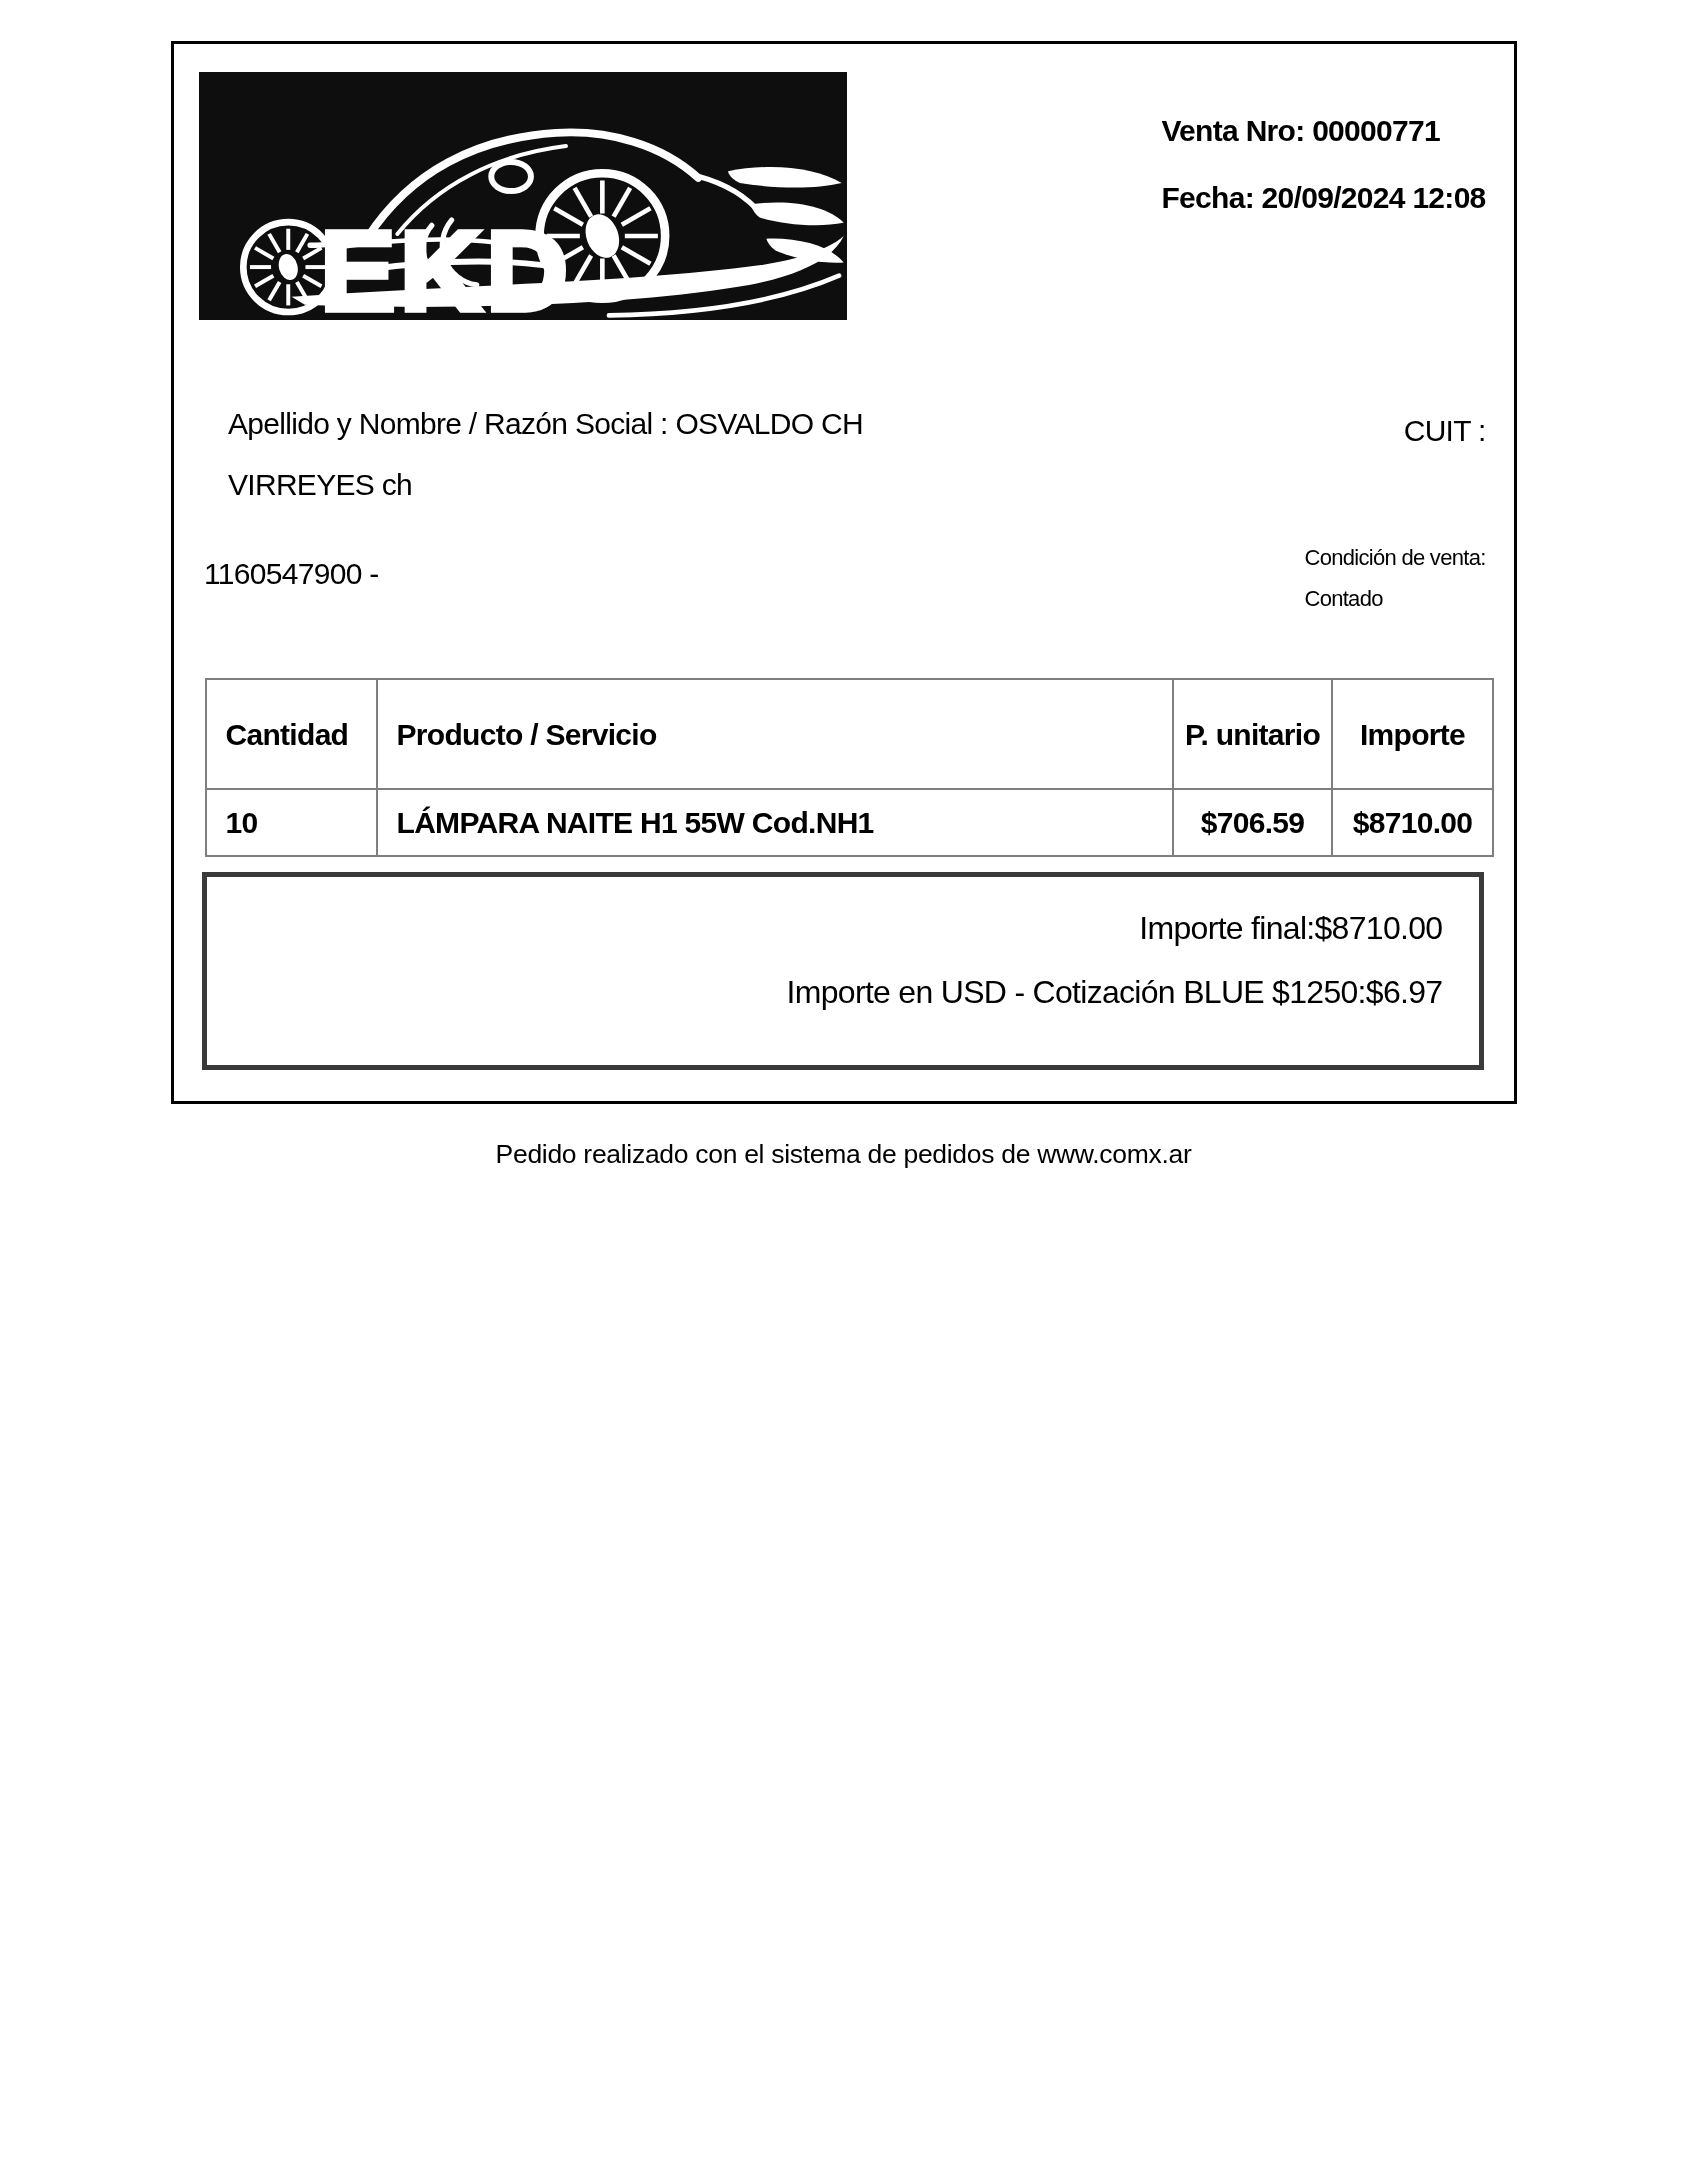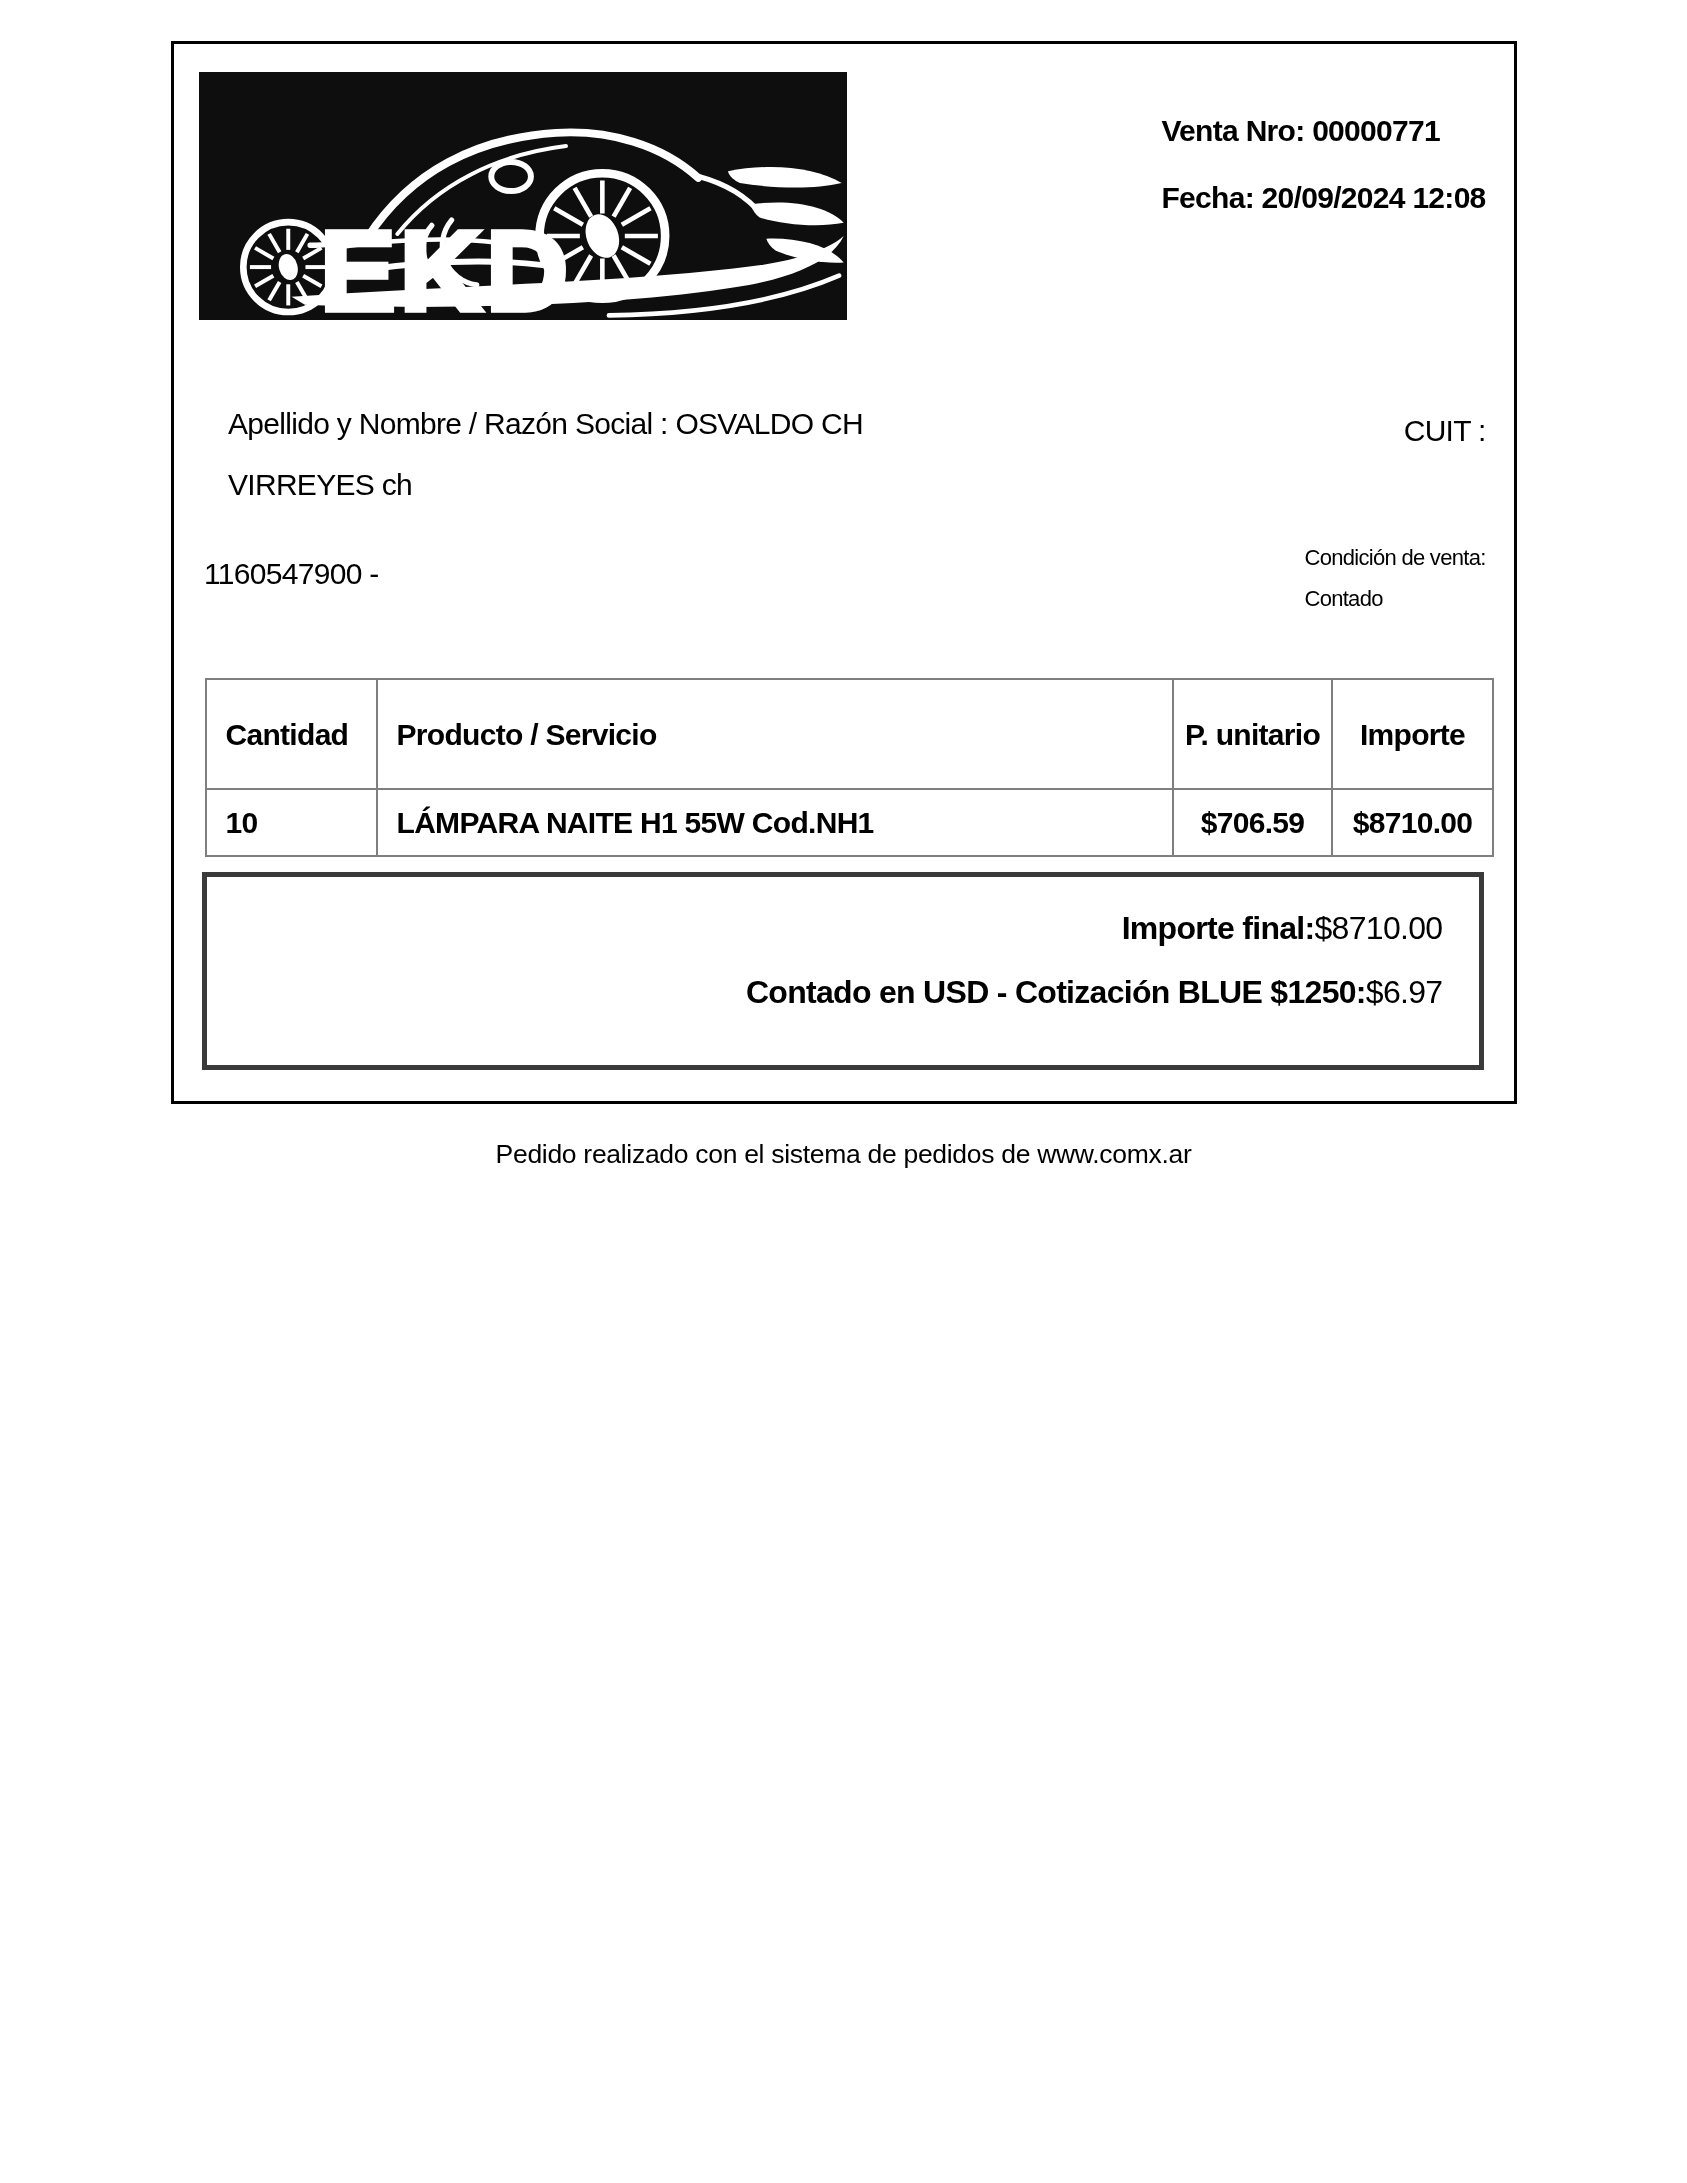--- a/index.html
+++ b/index.html
@@ -78,21 +78,21 @@
     left: 28.4px; top: 828px;
     width: 1282px; height: 198px;
     border: 5.3px solid #3a3a3a;
     background: #ffffff;
     font-size: 32px;
     text-align: right;
     padding: 33px 37px 0 0;
   }
   .totals .t-line { line-height: 37px; }
   .totals .t-line + .t-line { margin-top: 26.5px; }
-  .totals .t-label { font-weight: bold; }
+  .totals .t-label { font-weight: normal; }
   .footer {
     position: absolute;
     top: 1139px; left: 0;
     width: 1687px;
     text-align: center;
     font-size: 26.5px;
     letter-spacing: -0.3px;
   }
 </style>
 </head>
@@ -210,20 +210,20 @@
         <td class="cell-center">$8710.00</td>
       </tr>
     </tbody>
   </table>
 
   <div class="totals">
     <div class="t-line">
       <span class="t-label">Importe final:</span><span class="t-value">$8710.00</span>
     </div>
     <div class="t-line">
-      <span class="t-label">Contado en USD - Cotización BLUE $1250:</span><span class="t-value">$6.97</span>
+      <span class="t-label">Importe en USD - Cotización BLUE $1250:</span><span class="t-value">$6.97</span>
     </div>
   </div>
 
 </div>
 
 <div class="footer">Pedido realizado con el sistema de pedidos de www.comx.ar</div>
 
 
 </body></html>

